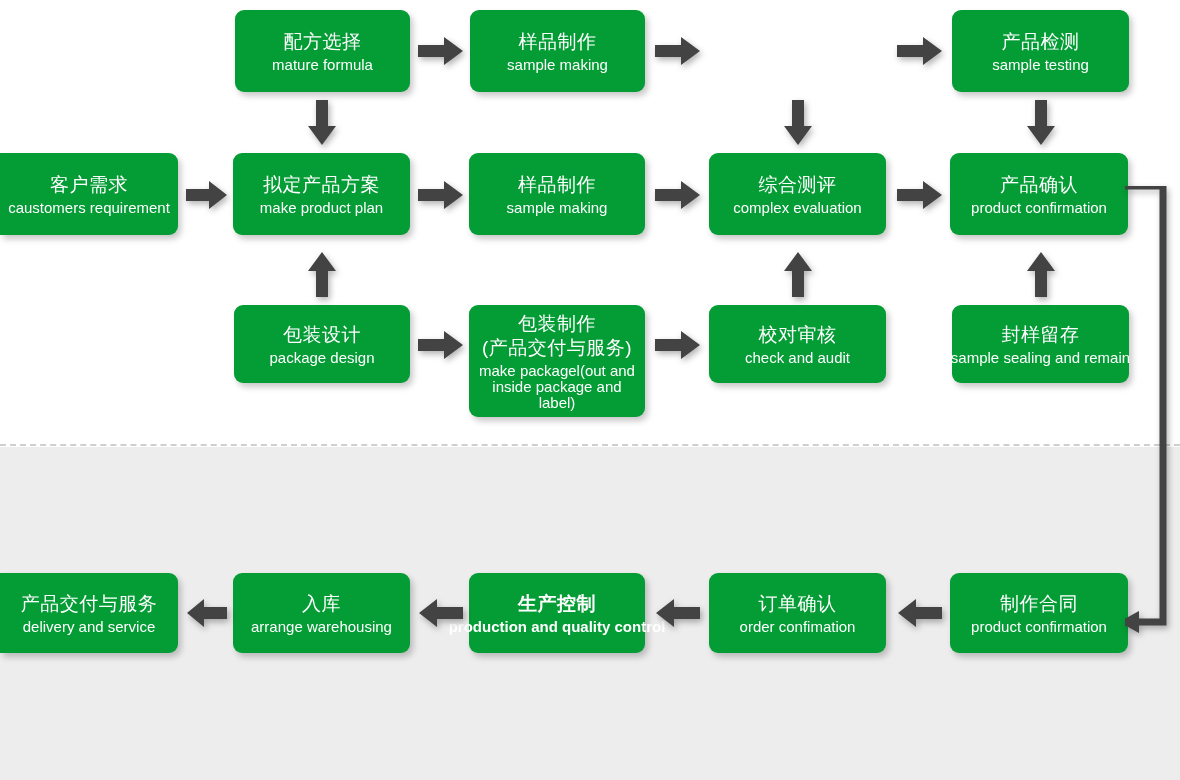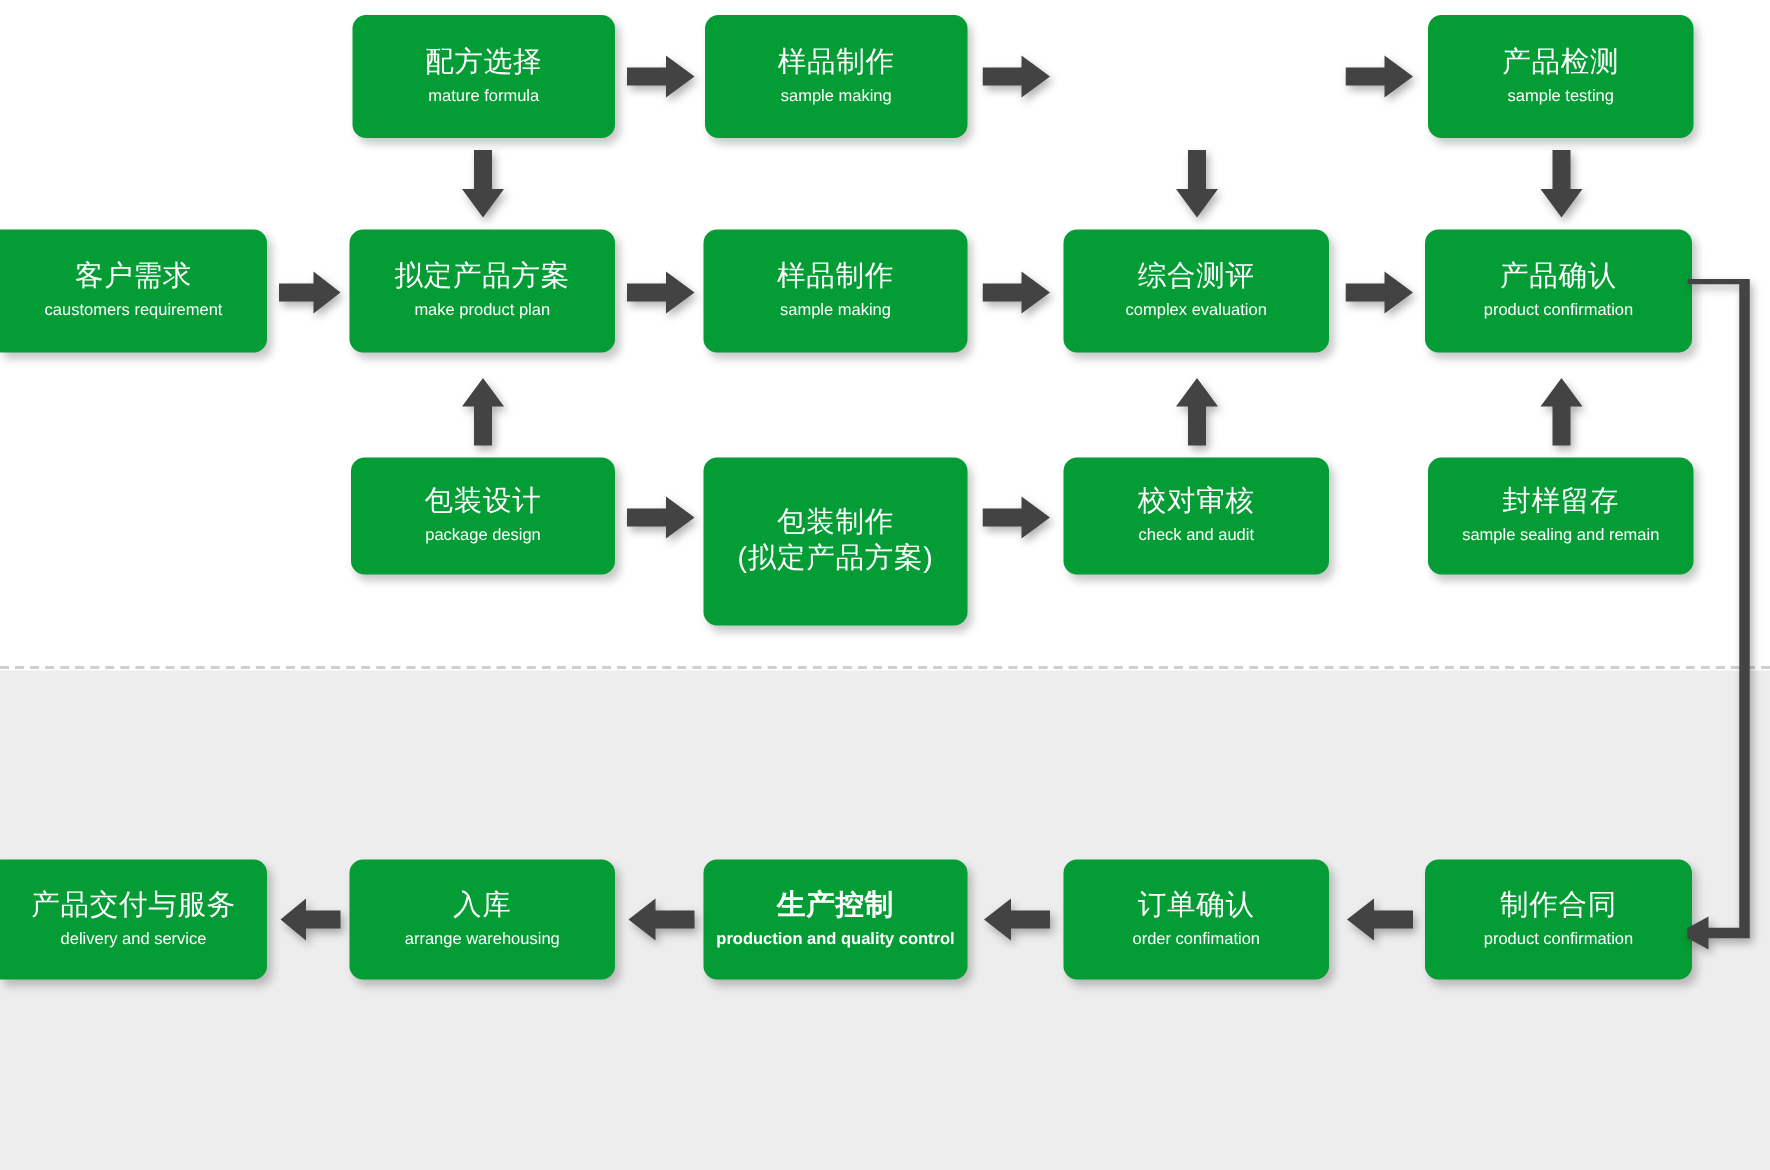--- a/index.html
+++ b/index.html
@@ -60,21 +60,21 @@
     letter-spacing: 0.5px;
     white-space: nowrap;
   }
   .node .cn2 {
     font-size: 19px;
     line-height: 24px;
     letter-spacing: 0.5px;
     white-space: nowrap;
   }
   .node .en {
-    font-size: 11px;
+    font-size: 15px;
     line-height: 15px;
     margin-top: 3px;
     white-space: nowrap;
   }
   .node.wrap-en .en {
     white-space: normal;
     line-height: 16px;
   }
   
   .arrow {
@@ -138,21 +138,22 @@
     <div class="en">product confirmation</div>
   </div>
 
   <div class="node" style="left:234px; top:305px; width:176px; height:78px;">
     <div class="cn">包装设计</div>
     <div class="en">package design</div>
   </div>
 
   <div class="node wrap-en" style="left:469px; top:305px; width:176px; height:112px;">
     <div class="cn">包装制作</div>
-    <div class="cn2">(拟定产品方案)</div>
+    <div class="cn2">(产品交付与服务)</div>
+    <div class="en">make packagel(out and inside package and label)</div>
   </div>
 
   <div class="node" style="left:709px; top:305px; width:177px; height:78px;">
     <div class="cn">校对审核</div>
     <div class="en">check and audit</div>
   </div>
 
   <div class="node" style="left:952px; top:305px; width:177px; height:78px;">
     <div class="cn">封样留存</div>
     <div class="en">sample sealing and remain</div>

